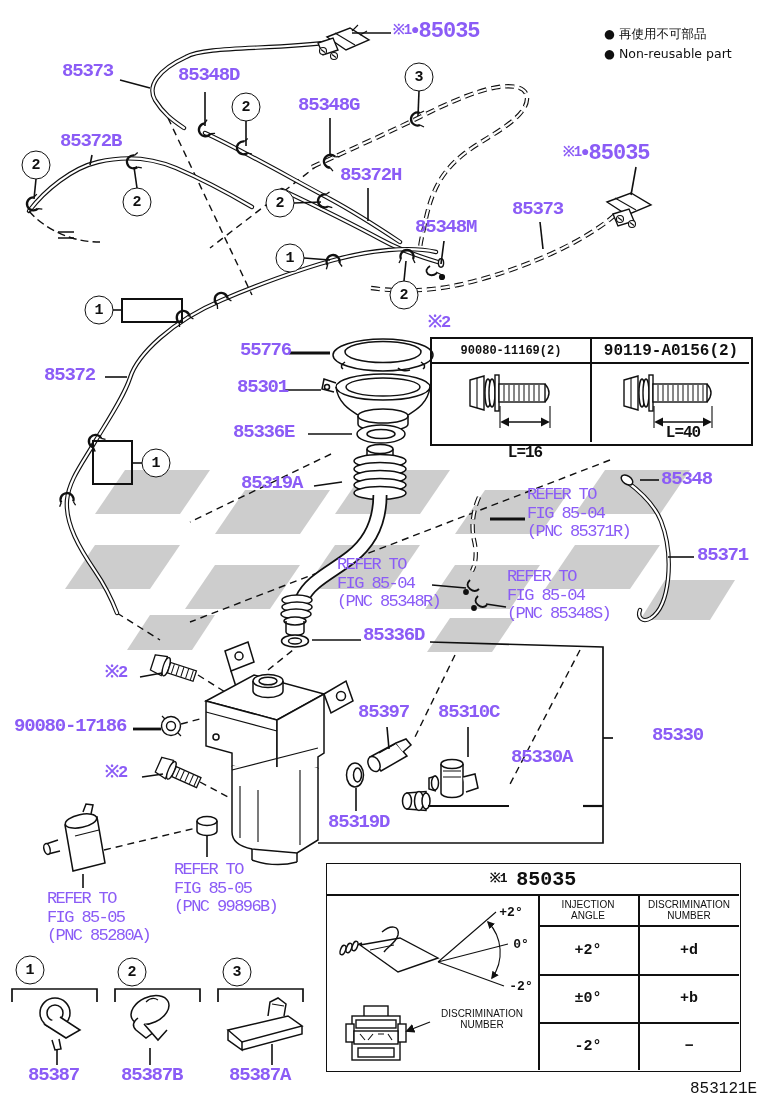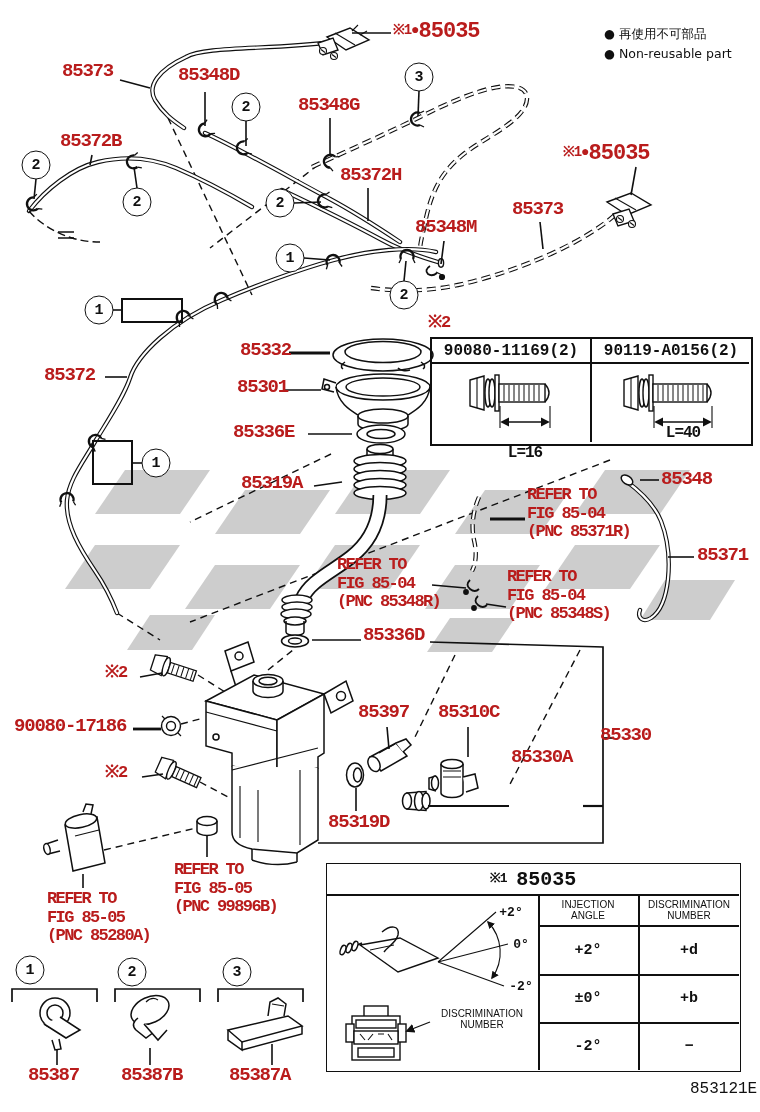--- a/index.html
+++ b/index.html
@@ -1,23 +1,23 @@
 <!DOCTYPE html>
 <html><head>
 <meta charset="utf-8">
 <style>
   html,body{margin:0;padding:0;background:#fff}
   #stage{position:relative;width:760px;height:1112px;background:#ffffff;overflow:hidden;
          font-family:"Liberation Mono","DejaVu Sans Mono",monospace;color:#101010}
   #art{position:absolute;left:0;top:0;z-index:1}
   .pl{position:absolute;z-index:2;font-weight:700;font-size:19px;letter-spacing:-1.2px;
-      white-space:nowrap;line-height:1.05;color:#b91c1c}
+      white-space:nowrap;line-height:1.05;color:#8b5cf6}
   .big85035{font-size:22px;letter-spacing:-1px}
   .pfx{font-size:14px;letter-spacing:-1px;vertical-align:3px}
-  .refer{font-size:17px;line-height:18.5px;letter-spacing:-1.6px;font-weight:700}
+  .refer{font-size:17px;line-height:18.5px;letter-spacing:-1.6px;font-weight:400}
   .refer span{display:block}
   .star{font-size:17px}
   .legend{position:absolute;z-index:2;font-family:"DejaVu Sans","Liberation Sans",sans-serif;
           font-size:12.5px;line-height:19px;white-space:nowrap;color:#101010}
   .circ{position:absolute;z-index:2;width:27px;height:27px;border:1.8px solid #101010;border-radius:50%;
         background:#fff;display:flex;align-items:center;justify-content:center;
         font-weight:700;font-size:15px;transform:translate(-50%,-50%)}
   .box{position:absolute;z-index:2;border:2px solid #101010;background:transparent}
   .thinbox{border-width:1.7px}
   .vline{position:absolute;z-index:2;background:#101010;width:2px}
@@ -404,21 +404,21 @@
 
 <div class="pl" style="left:62px;top:62px">85373</div>
 <div class="pl" style="left:178px;top:66px">85348D</div>
 <div class="pl" style="left:298px;top:96px">85348G</div>
 <div class="pl" style="left:60px;top:132px">85372B</div>
 <div class="pl" style="left:340px;top:166px">85372H</div>
 <div class="pl" style="left:563px;top:142px"><span class="pfx">※1●</span><span class="big85035">85035</span></div>
 <div class="pl" style="left:512px;top:200px">85373</div>
 <div class="pl" style="left:415px;top:218px">85348M</div>
 <div class="pl" style="left:44px;top:366px">85372</div>
-<div class="pl" style="left:240px;top:341px">85332</div>
+<div class="pl" style="left:240px;top:341px">55776</div>
 <div class="pl" style="left:237px;top:378px">85301</div>
 <div class="pl" style="left:233px;top:423px">85336E</div>
 <div class="pl" style="left:241px;top:474px">85319A</div>
 <div class="pl" style="left:661px;top:470px">85348</div>
 <div class="pl refer" style="left:527px;top:486px">
   <span>REFER TO</span>
       <span>FIG 85-04</span>
       <span>(PNC 85371R)</span>
 </div>
 <div class="pl" style="left:697px;top:546px">85371</div>
@@ -431,21 +431,21 @@
   <span>REFER TO</span>
       <span>FIG 85-04</span>
       <span>(PNC 85348S)</span>
 </div>
 <div class="pl" style="left:363px;top:626px">85336D</div>
 <div class="pl star" style="left:105px;top:664px">※2</div>
 <div class="pl" style="left:14px;top:717px">90080-17186</div>
 <div class="pl star" style="left:105px;top:764px">※2</div>
 <div class="pl" style="left:358px;top:703px">85397</div>
 <div class="pl" style="left:438px;top:703px">85310C</div>
-<div class="pl" style="left:600px;top:726px">85330</div>
+<div class="pl" style="left:652px;top:726px">85330</div>
 <div class="pl" style="left:511px;top:748px">85330A</div>
 <div class="pl" style="left:328px;top:813px">85319D</div>
 <div class="pl refer" style="left:47px;top:890px">
   <span>REFER TO</span>
       <span>FIG 85-05</span>
       <span>(PNC 85280A)</span>
 </div>
 <div class="pl refer" style="left:174px;top:861px">
   <span>REFER TO</span>
       <span>FIG 85-05</span>
@@ -466,21 +466,21 @@
 <div class="circ" style="left:99px;top:310px">1</div>
 <div class="circ" style="left:156px;top:463px">1</div>
 <div class="circ" style="left:30px;top:970px">1</div>
 <div class="circ" style="left:132px;top:972px">2</div>
 <div class="circ" style="left:237px;top:972px">3</div>
 
 <div class="pl star" style="left:428px;top:314px">※2</div>
 <div class="box" style="left:430px;top:337px;width:319px;height:105px"></div>
 <div class="vline" style="left:590px;top:339px;height:103px"></div>
 <div class="hline" style="left:432px;top:362px;width:317px"></div>
-<div class="cell" style="left:511px;top:351px;font-size:16px">90080-11169(2)</div>
+<div class="cell" style="left:511px;top:351px;font-size:12px">90080-11169(2)</div>
 <div class="cell" style="left:671px;top:351px;font-size:16px">90119-A0156(2)</div>
 <div class="llbl" style="left:525px;top:444px">L=16</div>
 <div class="llbl" style="left:683px;top:424px">L=40</div>
 
 <div class="box thinbox" style="left:326px;top:863px;width:413px;height:207px"></div>
 <div class="hline" style="left:327px;top:894px;width:412px"></div>
 <div class="vline" style="left:538px;top:896px;height:174px"></div>
 <div class="vline" style="left:638px;top:896px;height:174px"></div>
 <div class="hline" style="left:538px;top:925px;width:201px"></div>
 <div class="hline" style="left:538px;top:974px;width:201px"></div>

